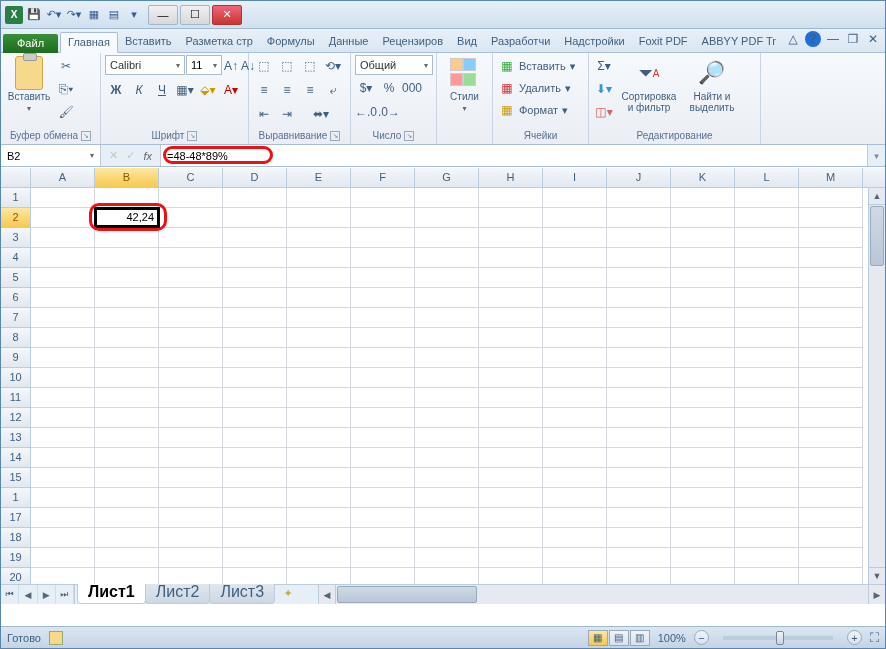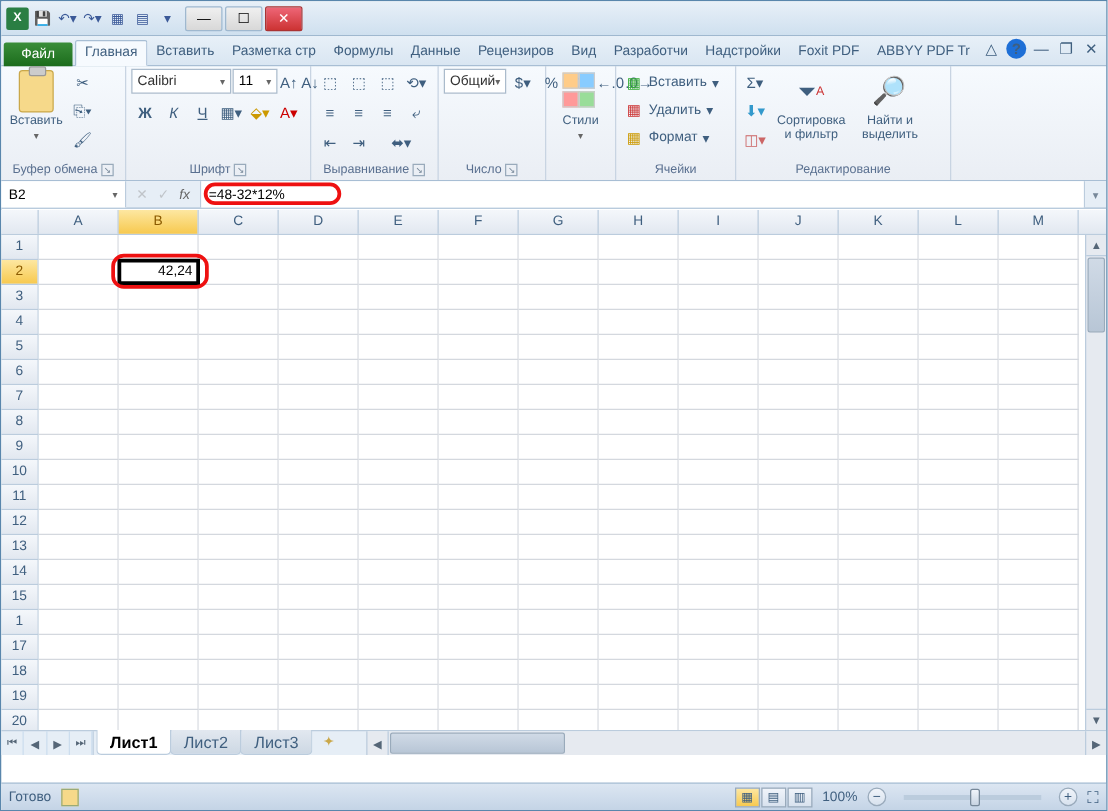--- a/index.html
+++ b/index.html
@@ -78,21 +78,21 @@
 .vscroll .arr.bot { position:absolute; bottom:0; left:0; right:0; border-top:1px solid #bcd; border-bottom:none;}
 
 .selected-cell-border { position: absolute; border: 3px solid #000; pointer-events: none; }
 .cell-highlight { position: absolute; border: 3px solid #e11; border-radius: 10px; pointer-events: none; }
 
 
 .sheet-bar { height: 20px; display: flex; background: #e6eef6; border-top: 1px solid #bcd; }
 .sheet-nav { width: 74px; display: flex; border-right: 1px solid #bcd; }
 .sheet-nav div { flex: 1; display: flex; align-items: center; justify-content: center; font-size: 9px; color: #567; border-right: 1px solid #cde; }
 .sheet-tabs { display: flex; align-items: flex-end; padding-left: 2px; }
-.sheet-tab { padding: 2px 10px; font-size: 13px; color: #3f5f7f; background: linear-gradient(#e2e8f0,#cdd8e4); border: 1px solid #bcd; border-top: none; border-radius: 0 0 4px 4px; margin-right: -1px; }
+.sheet-tab { padding: 2px 10px; font-size: 16px; color: #3f5f7f; background: linear-gradient(#e2e8f0,#cdd8e4); border: 1px solid #bcd; border-top: none; border-radius: 0 0 4px 4px; margin-right: -1px; }
 .sheet-tab.active { background: #fff; font-weight: bold; color: #000; }
 .sheet-new { width: 20px; height: 16px; margin-left: 4px; display: flex; align-items: center; justify-content: center; font-size: 11px; color: #caa84a; }
 .hscroll { flex: 1; background: #e6eaf0; border-left: 1px solid #bcd; position: relative; margin-left: 20px; }
 .hscroll .thumb { position: absolute; left: 18px; top: 1px; bottom: 1px; width: 140px; background: linear-gradient(#d0dae6,#b8c6d6); border: 1px solid #9ab; border-radius: 2px; }
 .hscroll .arr { width:17px; height:100%; position:absolute; top:0; display:flex; align-items:center; justify-content:center; font-size:9px; color:#567;}
 .hscroll .arr.l{left:0; border-right:1px solid #bcd;}
 .hscroll .arr.r{right:0; border-left:1px solid #bcd;}
 
 
 .status-bar { position: absolute; bottom: 0; left: 0; right: 0; height: 22px; background: linear-gradient(#dce6f2,#c4d4e6); border-top: 1px solid #9fb8cf; display: flex; align-items: center; font-size: 11px; color: #3f5f7f; padding: 0 6px; gap: 8px; }
@@ -222,21 +222,21 @@
         <div class="small-btn" style="width:44px">⬌▾</div>
       </div>
     </div>
     <div class="ribbon-group-label">
         <span>Выравнивание</span>
         <span class="dialog-launcher">↘</span>
       </div>
   </div>
 
   <div class="ribbon-group" style="width:86px">
-    <div class="ribbon-group-body" style="flex-direction:row; gap:2px;">
+    <div class="ribbon-group-body" style="flex-direction:column; gap:2px;">
       <div class="font-combo" style="width:78px">
           <span>Общий</span>
           <span class="dd">▾</span>
         </div>
       <div class="small-row">
         <div class="small-btn">$▾</div>
         <div class="small-btn">%</div>
         <div class="small-btn">000</div>
       </div>
       <div class="small-row">
@@ -308,21 +308,21 @@
   <div class="name-box">
       <span>B2</span>
       <span class="dd">▾</span>
     </div>
   <div class="fb-btns">
     <span style="opacity:.4">✕</span>
     <span style="opacity:.4">✓</span>
     <span class="fx">fx</span>
   </div>
   <div class="formula-input">
-    <span>=48-32*12%</span>
+    <span>=48-48*89%</span>
     <div class="formula-highlight"></div>
   </div>
   <div class="fb-expand">▾</div>
 </div>
 
 <div class="grid-area">
   <div class="col-headers">
     <div class="corner"></div>
     <div id="col-headers-container" style="display: flex;">
         <div class="col-h">A</div>

